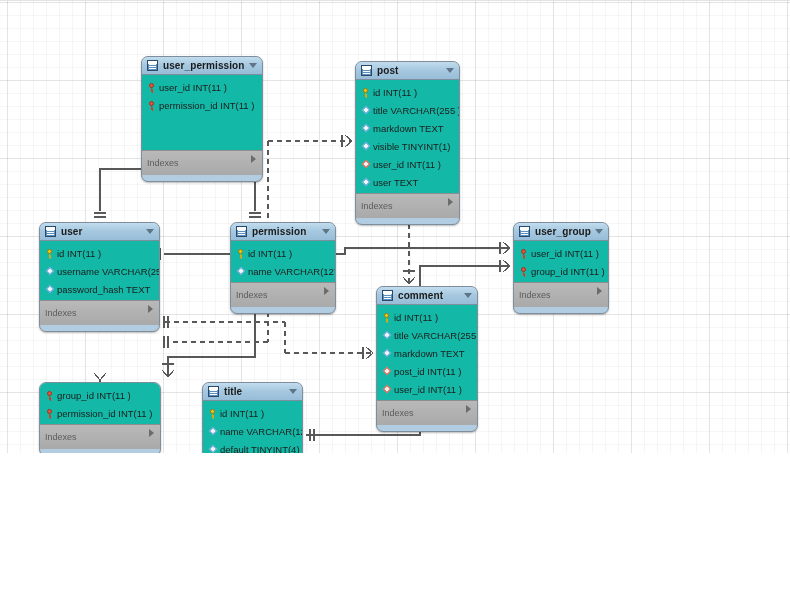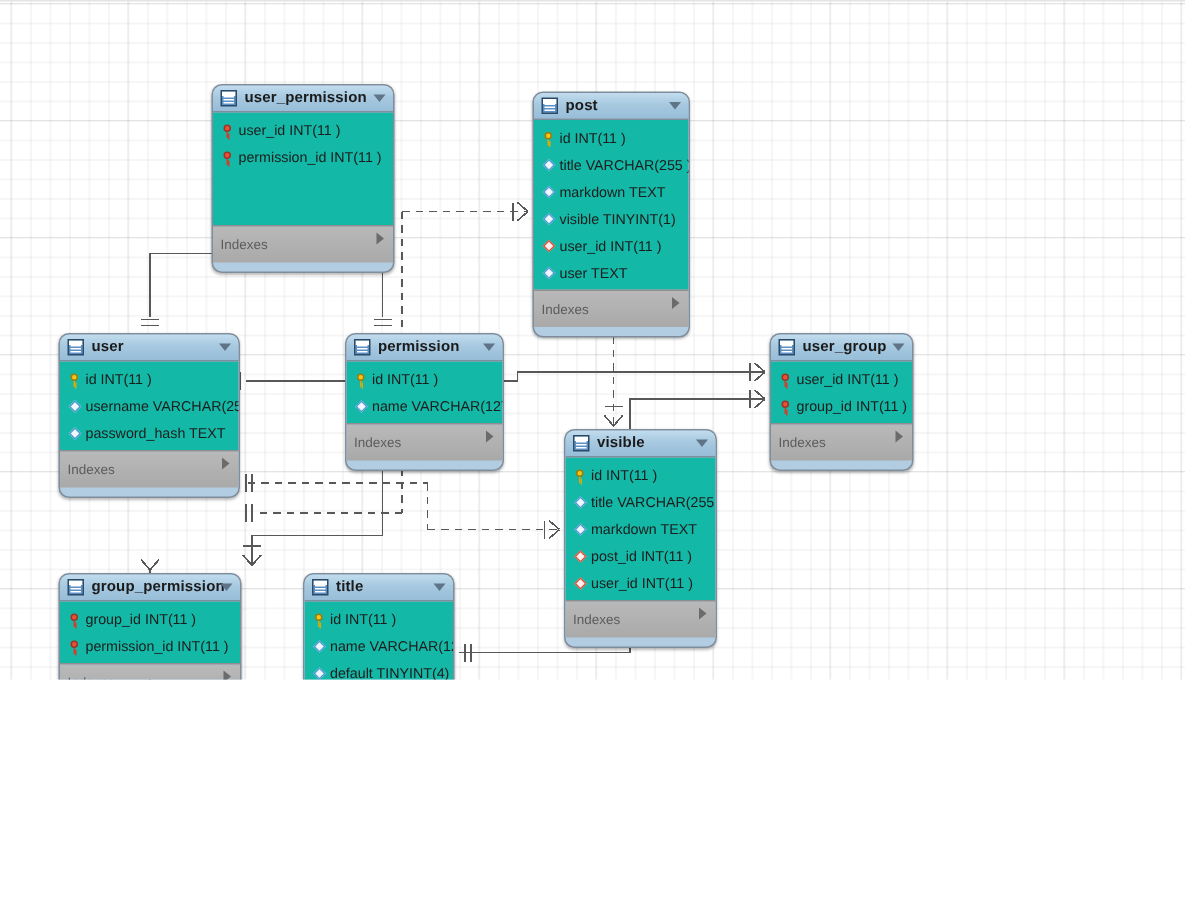--- a/index.html
+++ b/index.html
@@ -429,21 +429,21 @@
         </div>
         <div class="tbl-foot">
           <span>Indexes</span>
           <span class="foot-caret"></span>
         </div>
         <div class="tbl-pad"></div>
       </div>
       <div class="tbl" style="left: 376px; top: 285px; width: 102px;">
         <div class="tbl-head">
           <span class="tbl-ico"></span>
-          <span class="tbl-title">visible</span>
+          <span class="tbl-title">comment</span>
           <span class="tbl-caret"></span>
         </div>
         <div class="tbl-body">
           <div class="col">
             <span class="mk pk"></span>
             <span class="col-txt">id INT(11 )</span>
           </div>
           <div class="col">
             <span class="mk cold"></span>
             <span class="col-txt">title VARCHAR(255 )</span>
@@ -461,25 +461,20 @@
             <span class="col-txt">user_id INT(11 )</span>
           </div>
         </div>
         <div class="tbl-foot">
           <span>Indexes</span>
           <span class="foot-caret"></span>
         </div>
         <div class="tbl-pad"></div>
       </div>
       <div class="tbl" style="left: 39px; top: 381px; width: 122px;">
-        <div class="tbl-head">
-          <span class="tbl-ico"></span>
-          <span class="tbl-title">group_permission</span>
-          <span class="tbl-caret"></span>
-        </div>
         <div class="tbl-body">
           <div class="col">
             <span class="mk pkfk"></span>
             <span class="col-txt">group_id INT(11 )</span>
           </div>
           <div class="col">
             <span class="mk pkfk"></span>
             <span class="col-txt">permission_id INT(11 )</span>
           </div>
         </div>

